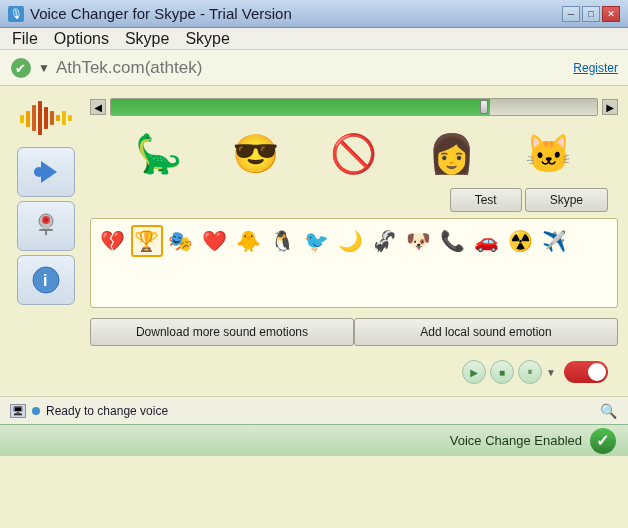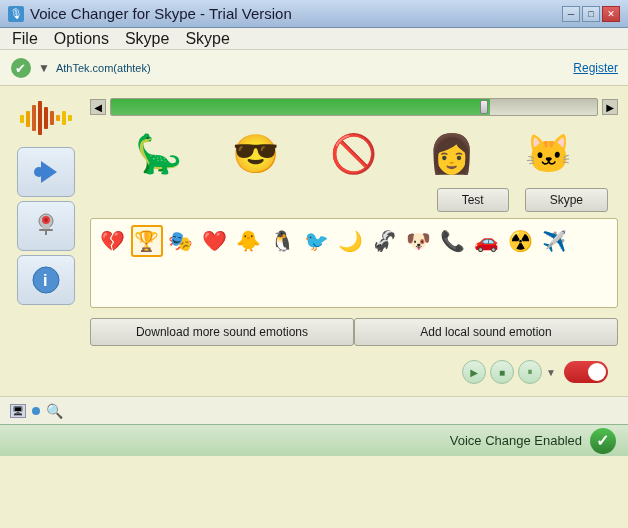--- a/index.html
+++ b/index.html
@@ -85,22 +85,22 @@
       align-items: center;
       padding: 0 10px;
       border-bottom: 1px solid #d0d0b0;
     }
     .header-logo {
       width: 22px;
       height: 22px;
       margin-right: 6px;
     }
     .header-title {
-      font-size: 11px;
-      color: #0c4a6e;
+      font-size: 17px;
+      color: #737373;
       font-weight: 500;
       flex: 1;
     }
     .register-link {
       color: #0060b0;
       text-decoration: underline;
       cursor: pointer;
       font-size: 12px;
       margin-left: 33px;
     }
@@ -205,21 +205,21 @@
       flex-direction: column;
       align-items: center;
       gap: 2px;
       cursor: pointer;
     }
 
     
     .action-buttons {
       display: flex;
       justify-content: flex-end;
-      gap: 16px;
+      gap: 3px;
       padding-right: 10px;
     }
     .action-btn {
       padding: 4px 24px;
       background: linear-gradient(to bottom, #f0f0e8, #d8d8d0);
       border: 1px solid #a0a090;
       border-radius: 3px;
       cursor: pointer;
       font-size: 12px;
       color: #1a1a1a;
@@ -526,19 +526,20 @@
         <div class="power-dot"></div>
       </div>
     </div>
 
   </div>
 </div>
 
 <div class="status-bar">
   <div class="status-icon">🖥</div>
   <div class="status-dot"></div>
+  <span class="status-text">Ready to change voice</span>
   <span class="search-icon-sm">🔍</span>
 </div>
 
 <div class="footer-bar">
   <span class="footer-text">Voice Change Enabled</span>
   <div class="footer-check">✓</div>
 </div>
 
 </body></html>

